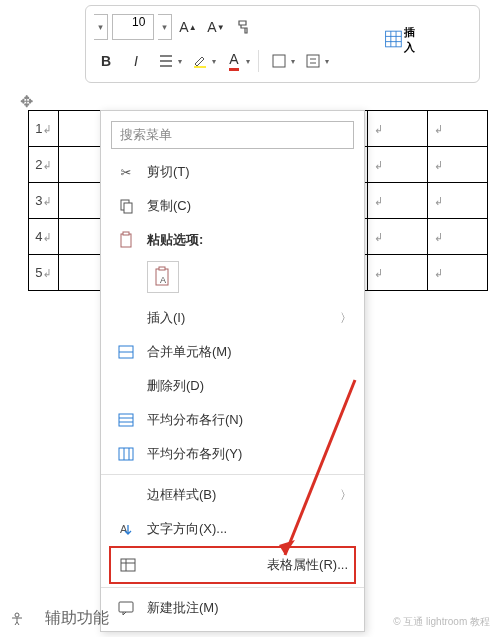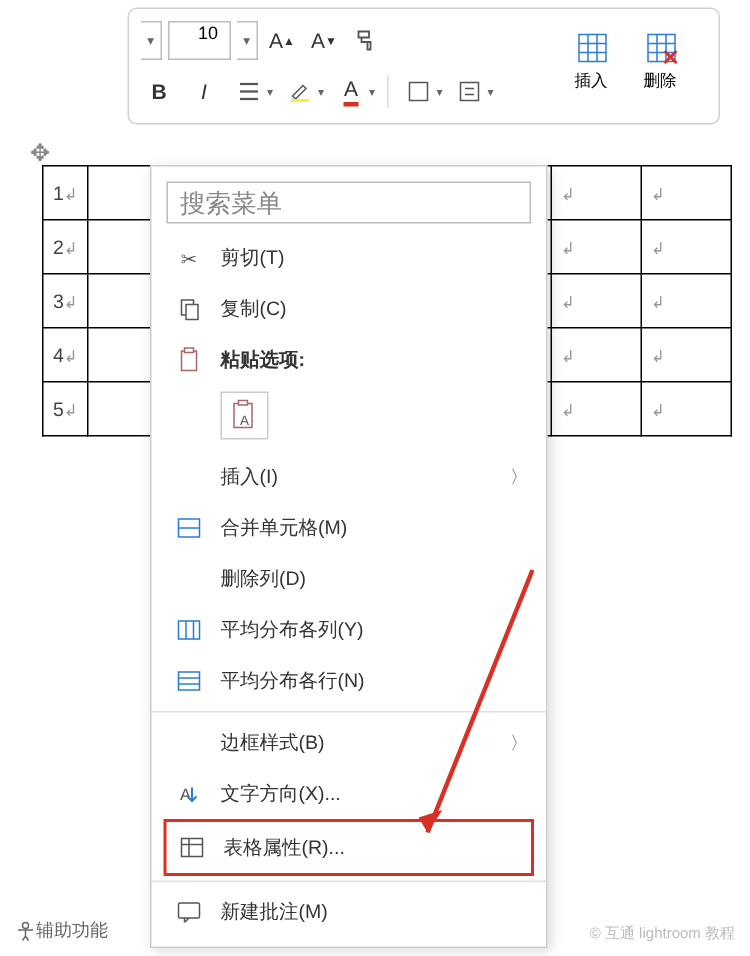--- a/index.html
+++ b/index.html
@@ -7,45 +7,45 @@
 
 .toolbar { position: absolute; top: 5px; left: 85px; width: 395px; height: 78px; background: #fff; border: 1px solid #d0d0d0; border-radius: 6px; padding: 6px 8px; }
 .tb-row1 { display: flex; align-items: center; gap: 4px; height: 30px; }
 .tb-row2 { display: flex; align-items: center; gap: 6px; height: 30px; margin-top: 4px; }
 .font-select { height: 26px; border: 1px solid #bbb; background: #fff; font-size: 12px; padding: 0 4px; width: 112px; }
 .size-select { height: 26px; border: 1px solid #bbb; background: #fff; font-size: 12px; padding: 0 19px; width: 42px; text-align: center; }
 .dd { width: 14px; height: 26px; border: 1px solid #bbb; border-left: none; display: flex; align-items: center; justify-content: center; font-size: 9px; color: #666; background: #fff; }
 .ic-btn { width: 24px; height: 24px; display: flex; align-items: center; justify-content: center; font-size: 14px; color: #333; cursor: pointer; }
 .ic-btn-g { display: flex; align-items: center; }
 .sep { width: 1px; height: 22px; background: #ddd; margin: 0 2px; }
-.action-btn { display: flex; flex-direction: column; align-items: flex-start; justify-content: center; width: 40px; height: 56px; font-size: 11px; cursor: pointer; }
+.action-btn { display: flex; flex-direction: row; align-items: center; justify-content: center; width: 40px; height: 56px; font-size: 11px; cursor: pointer; font-weight: bold; }
 .action-btn svg { margin-bottom: 2px; }
 .anchor { position: absolute; top: 92px; left: 20px; font-size: 16px; color: #888; }
 .table-bg { position: absolute; top: 110px; left: 28px; width: 460px; }
 .table-bg table { border-collapse: collapse; width: 100%; }
 .table-bg td { border: 1px solid #000; height: 36px; font-size: 13px; padding: 0 6px; color: #444; }
 .rownum { width: 30px; text-align: center; background: #fff; }
 .cell-mark { color: #999; font-size: 11px; }
 
 .ctx-menu { position: absolute; top: 110px; left: 100px; width: 265px; background: #fff; border: 1px solid #ccc; box-shadow: 2px 2px 8px rgba(0,0,0,0.15); padding: 6px 0; }
-.search-box { margin: 4px 10px 6px; height: 28px; border: 1px solid #bbb; padding: 0 8px; font-size: 17px; color: #888; display: flex; align-items: center; }
+.search-box { margin: 4px 10px 6px; height: 28px; border: 1px solid #bbb; padding: 0 8px; font-size: 13px; color: #888; display: flex; align-items: center; }
 .menu-item { display: flex; align-items: center; height: 34px; padding: 0 14px; font-size: 13px; color: #333; cursor: pointer; position: relative; }
 .menu-item.bold { font-weight: bold; }
 .menu-icon { width: 22px; height: 22px; display: flex; align-items: center; justify-content: center; margin-right: 10px; color: #555; }
 .menu-item .arrow { position: absolute; right: 12px; font-size: 12px; color: #666; }
 .menu-sep { height: 1px; background: #e0e0e0; margin: 3px 0; }
 .highlight-box { border: 2px solid #d93025; margin: 0 8px; }
-.highlight-box .menu-item { padding: 0 6px; }
+.highlight-box .menu-item { padding: 0 6px; justify-content: space-between; }
 
 .paste-opt { padding: 4px 14px 8px 46px; }
 .paste-icon { width: 32px; height: 32px; border: 1px solid #ccc; display: flex; align-items: center; justify-content: center; }
 
 .red-arrow { position: absolute; top: 370px; left: 275px; pointer-events: none; }
 
-.footer { position: absolute; bottom: 8px; left: 10px; font-size: 12px; color: #666; display: flex; align-items: center; gap: 0; }
+.footer { position: absolute; bottom: 8px; left: 10px; font-size: 16px; color: #666; display: flex; align-items: center; gap: 21px; }
 .watermark { position: absolute; bottom: 8px; right: 10px; font-size: 10px; color: #bbb; }
 </style>
 </head>
 <body>
 
 <div class="toolbar">
   <div class="tb-row1">
     <div class="dd">▾</div>
     <div class="size-select">10</div>
     <div class="dd">▾</div>
@@ -60,32 +60,20 @@
     <div class="action-btn" style="position:absolute;right:56px;top:6px">
       <svg width="24" height="24" viewBox="0 0 24 24">
           <rect x="3" y="3" width="18" height="18" fill="none" stroke="#2b7cd3" stroke-width="1"></rect>
           <line x1="9" y1="3" x2="9" y2="21" stroke="#2b7cd3"></line>
           <line x1="15" y1="3" x2="15" y2="21" stroke="#2b7cd3"></line>
           <line x1="3" y1="9" x2="21" y2="9" stroke="#2b7cd3"></line>
           <line x1="3" y1="15" x2="21" y2="15" stroke="#2b7cd3"></line>
         </svg>
       <span>插入</span>
     </div>
-    <div class="action-btn" style="position:absolute;right:10px;top:6px">
-      <svg width="24" height="24" viewBox="0 0 24 24">
-          <rect x="3" y="3" width="18" height="18" fill="none" stroke="#2b7cd3" stroke-width="1"></rect>
-          <line x1="9" y1="3" x2="9" y2="21" stroke="#2b7cd3"></line>
-          <line x1="15" y1="3" x2="15" y2="21" stroke="#2b7cd3"></line>
-          <line x1="3" y1="9" x2="21" y2="9" stroke="#2b7cd3"></line>
-          <line x1="3" y1="15" x2="21" y2="15" stroke="#2b7cd3"></line>
-          <line x1="14" y1="14" x2="22" y2="22" stroke="#d93025" stroke-width="2"></line>
-          <line x1="22" y1="14" x2="14" y2="22" stroke="#d93025" stroke-width="2"></line>
-        </svg>
-      <span>删除</span>
-    </div>
   </div>
   <div class="tb-row2">
     <div class="ic-btn" style="font-weight:bold">B</div>
     <div class="ic-btn" style="font-style:italic">I</div>
     <div class="ic-btn-g">
       <div class="ic-btn">
           <svg width="16" height="14">
             <line x1="2" y1="2" x2="14" y2="2" stroke="#555" stroke-width="1.5"></line>
             <line x1="2" y1="7" x2="14" y2="7" stroke="#555" stroke-width="1.5"></line>
             <line x1="2" y1="12" x2="14" y2="12" stroke="#555" stroke-width="1.5"></line>
@@ -219,35 +207,35 @@
     <span>合并单元格(M)</span>
   </div>
   <div class="menu-item">
     <span class="menu-icon"></span>
     <span>删除列(D)</span>
   </div>
   <div class="menu-item">
     <span class="menu-icon">
         <svg width="16" height="14">
           <rect x="1" y="1" width="14" height="12" fill="none" stroke="#2b7cd3"></rect>
+          <line x1="1" y1="5" x2="15" y2="5" stroke="#2b7cd3"></line>
+          <line x1="1" y1="9" x2="15" y2="9" stroke="#2b7cd3"></line>
+        </svg>
+      </span>
+    <span>平均分布各行(N)</span>
+  </div>
+  <div class="menu-item">
+    <span class="menu-icon">
+        <svg width="16" height="14">
+          <rect x="1" y="1" width="14" height="12" fill="none" stroke="#2b7cd3"></rect>
           <line x1="6" y1="1" x2="6" y2="13" stroke="#2b7cd3"></line>
           <line x1="11" y1="1" x2="11" y2="13" stroke="#2b7cd3"></line>
         </svg>
       </span>
     <span>平均分布各列(Y)</span>
-  </div>
-  <div class="menu-item">
-    <span class="menu-icon">
-        <svg width="16" height="14">
-          <rect x="1" y="1" width="14" height="12" fill="none" stroke="#2b7cd3"></rect>
-          <line x1="1" y1="5" x2="15" y2="5" stroke="#2b7cd3"></line>
-          <line x1="1" y1="9" x2="15" y2="9" stroke="#2b7cd3"></line>
-        </svg>
-      </span>
-    <span>平均分布各行(N)</span>
   </div>
   <div class="menu-sep"></div>
   <div class="menu-item">
     <span class="menu-icon"></span>
     <span>边框样式(B)</span>
     <span class="arrow">〉</span>
   </div>
   <div class="menu-item">
     <span class="menu-icon">
         <svg width="16" height="16">

